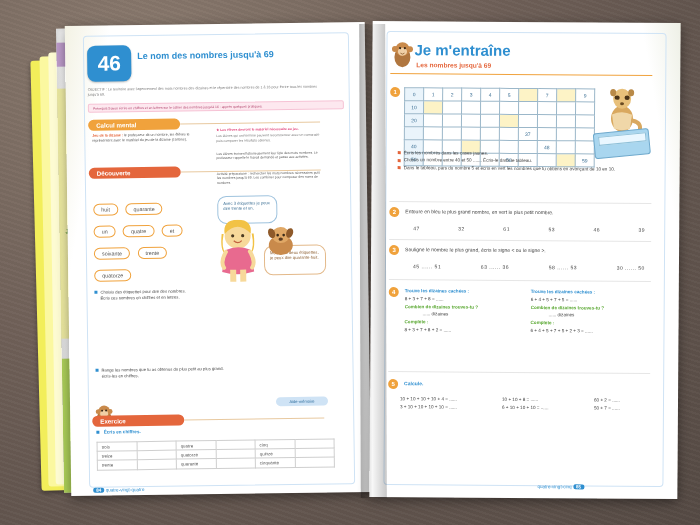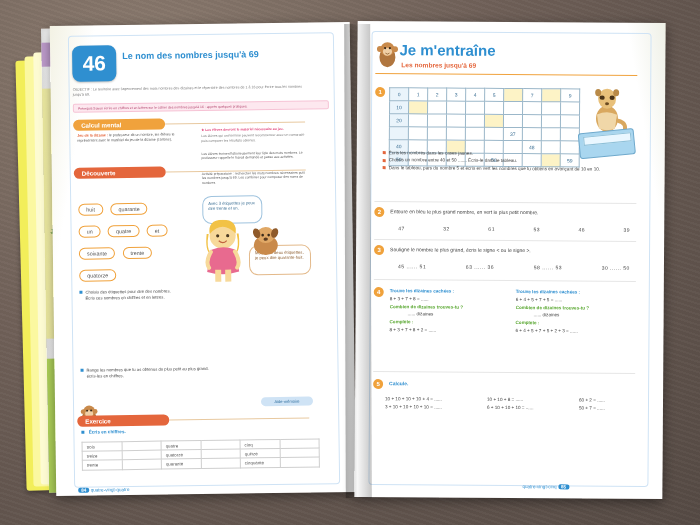--- a/index.html
+++ b/index.html
@@ -15,21 +15,21 @@
     background:
       radial-gradient(ellipse at 20% 10%, #8a7a6e 0%, #6f6058 45%, #554a44 100%);
   }
   #desk:after{
     content:"";position:absolute;inset:0;
     background:repeating-linear-gradient(18deg, rgba(255,255,255,.03) 0 2px, rgba(0,0,0,.03) 2px 5px);
     opacity:.7;
   }
   
   #book{
-    position:absolute;left:9px;top:8px;width:660px;height:508px;
+    position:absolute;left:24px;top:8px;width:660px;height:508px;
   }
   
   .edge{
     position:absolute;border-radius:3px;
   }
   #edge1{left:12px;top:52px;width:60px;height:430px;background:#f2ee5a;transform:rotate(-1.5deg);box-shadow:0 2px 5px rgba(0,0,0,.4);}
   #edge2{left:20px;top:48px;width:56px;height:430px;background:#fbf8a0;transform:rotate(-1.2deg);}
   #edge3{left:28px;top:44px;width:54px;height:432px;background:#fdfbd2;transform:rotate(-1deg);}
 
   .page{

